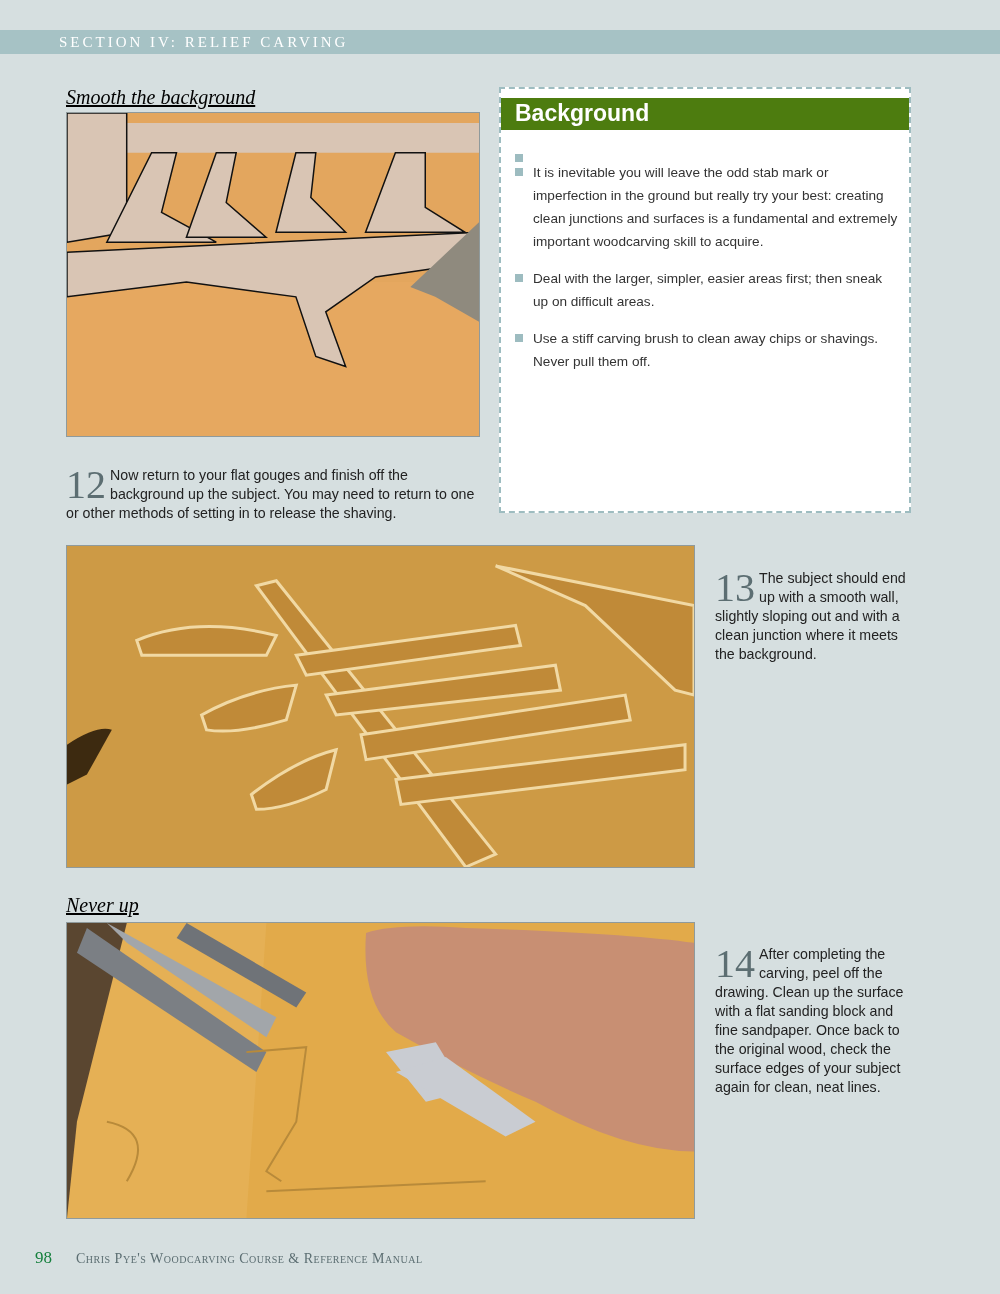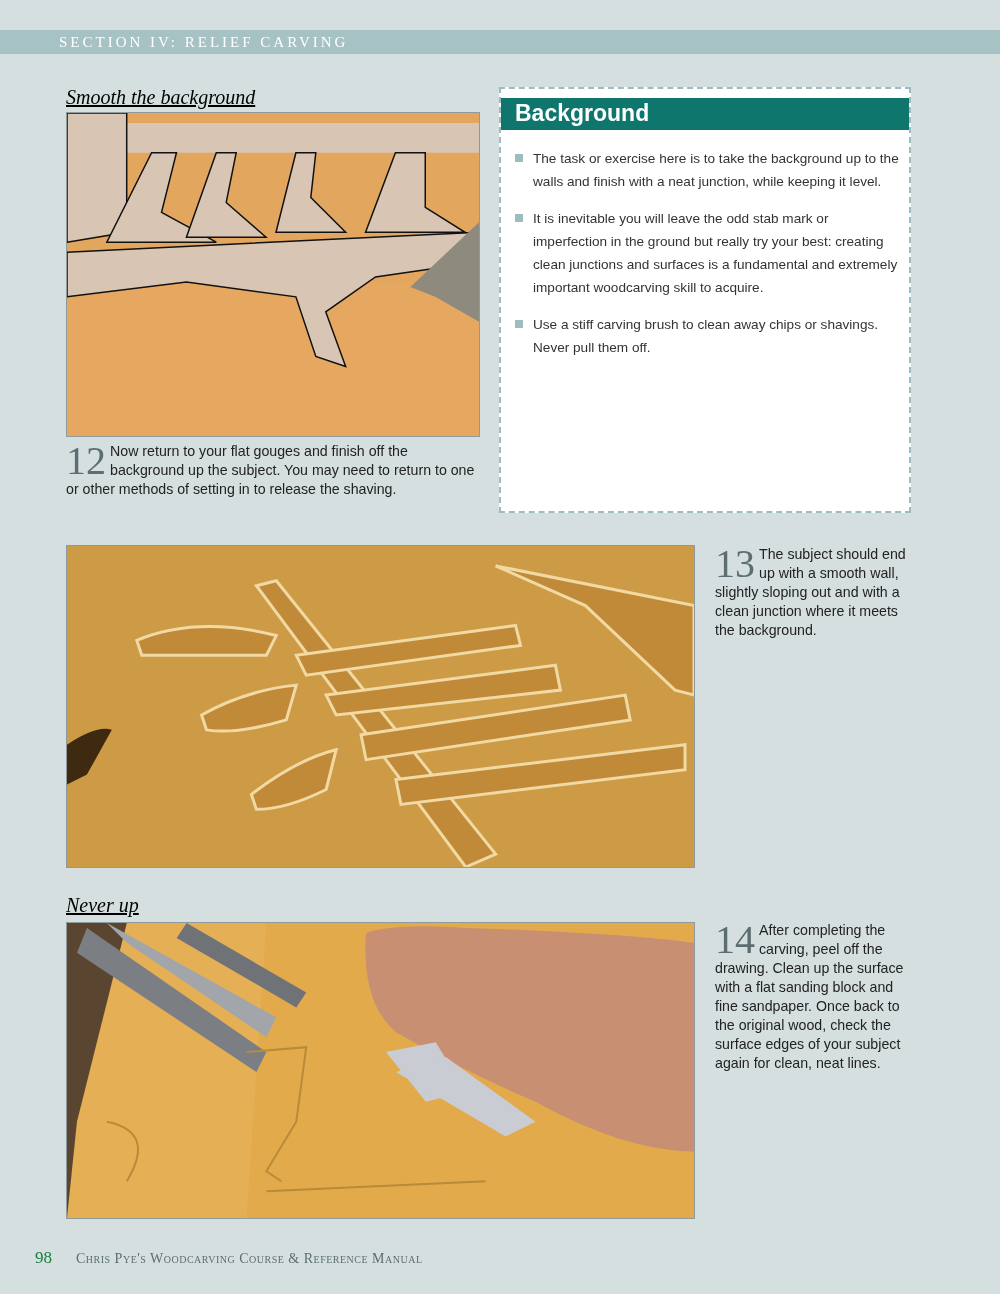--- a/index.html
+++ b/index.html
@@ -21,33 +21,33 @@
   .caption-italic {
     position:absolute; font-family:"Liberation Serif", serif; font-style:italic;
     font-size:20px; color:#000000;text-decoration:underline;
   }
   .photo {
     position:absolute; border:1px solid #8f9a9c; box-sizing:border-box; overflow:hidden;
   }
   .photo svg { display:block; width:100%; height:100%; }
 
   .step {
-    position:absolute; font-size:14.2px; line-height:19px; color:#222;
+    position:absolute; font-size:14.2px; line-height:19px; color:#222;margin-top:24px;
   }
   .step .num {
     float:left; font-family:"Liberation Serif", serif; font-size:40px; line-height:34px;
     color:#5c6e72; margin:2px 4px -2px 0;
   }
 
   .box {
     position:absolute; left:499px; top:87px; width:412px; height:426px;
     box-sizing:border-box; border:2px dashed #9dbcc0; background:#ffffff;
   }
   .box-head {
-    position:absolute; left:0; top:9px; width:408px; height:32px; background:#0f766e;
+    position:absolute; left:0; top:9px; width:408px; height:32px; background:#4d7c0f;
   }
   .box-title {
     position:absolute; left:14px; top:2px; font-size:23px; font-weight:bold; color:#ffffff;
   }
   .box-list { position:absolute; left:14px; top:58px; width:384px; margin:0; padding:0; list-style:none; }
   .box-list li {
     position:relative; padding-left:18px; font-size:13.6px; line-height:23px; color:#333;
     margin-bottom:14px;
   }
   .bullet {
@@ -88,23 +88,23 @@
 <div class="step" style="left:66px; top:442px; width:414px;">
   <span class="num">12</span>
   <span>Now return to your flat gouges and finish off the background up the subject. You may need to return to one or other methods of setting in to release the shaving.</span>
 </div>
 
 <div class="box">
   <div class="box-head">
     <div class="box-title">Background</div>
   </div>
   <ul class="box-list">
-    <li><span class="bullet"></span><span>The task or exercise here is to take the background up to the walls and finish with a neat junction, while keeping it level.</span></li>
+    <li><span class="bullet"></span></li>
     <li><span class="bullet"></span><span>It is inevitable you will leave the odd stab mark or imperfection in the ground but really try your best: creating clean junctions and surfaces is a fundamental and extremely important woodcarving skill to acquire.</span></li>
-    <li><span class="bullet"></span></li>
+    <li><span class="bullet"></span><span>Deal with the larger, simpler, easier areas first; then sneak up on difficult areas.</span></li>
     <li><span class="bullet"></span><span>Use a stiff carving brush to clean away chips or shavings. Never pull them off.</span></li>
   </ul>
 </div>
 
 <div class="photo" style="left:66px; top:545px; width:629px; height:323px;">
   <svg viewBox="0 0 629 323" preserveAspectRatio="none">
     <rect width="629" height="323" fill="#c9953f"></rect>
     <rect width="629" height="323" fill="#d2a04c" opacity="0.5"></rect>
     <g fill="#c08a38" stroke="#f1d9a4" stroke-width="3">
       <path d="M190 40 L210 35 L430 310 L400 323 Z"></path>

